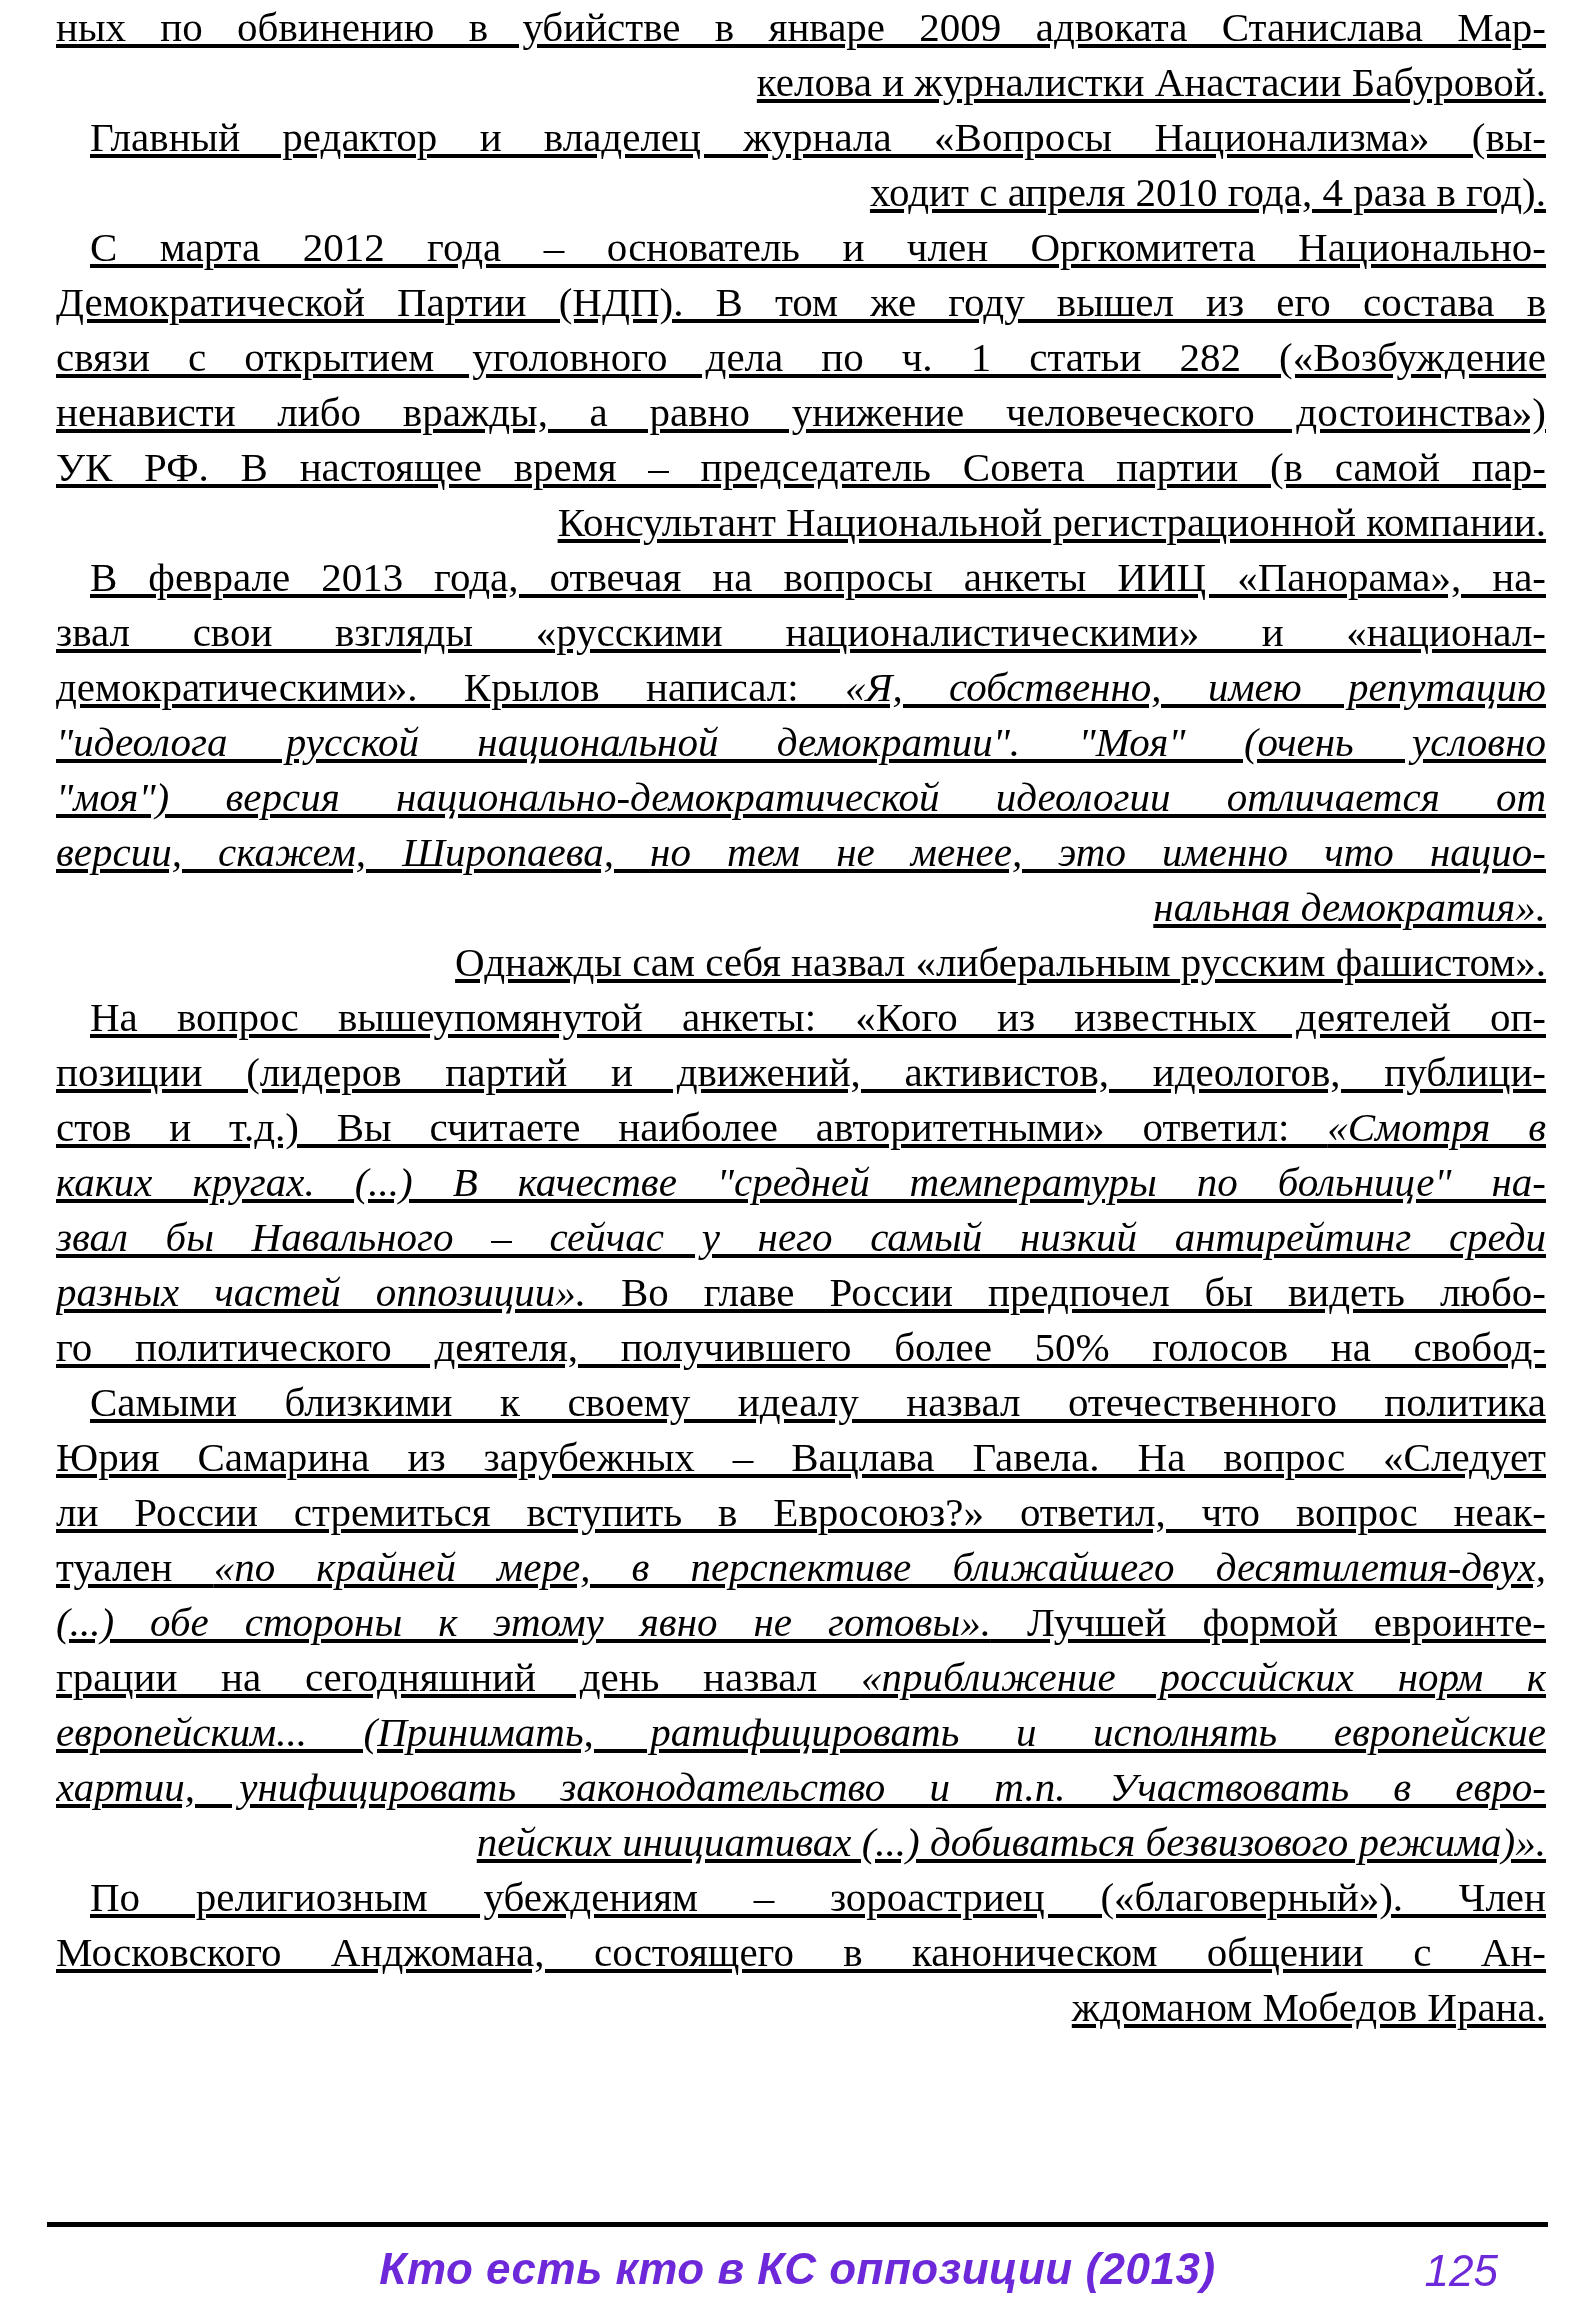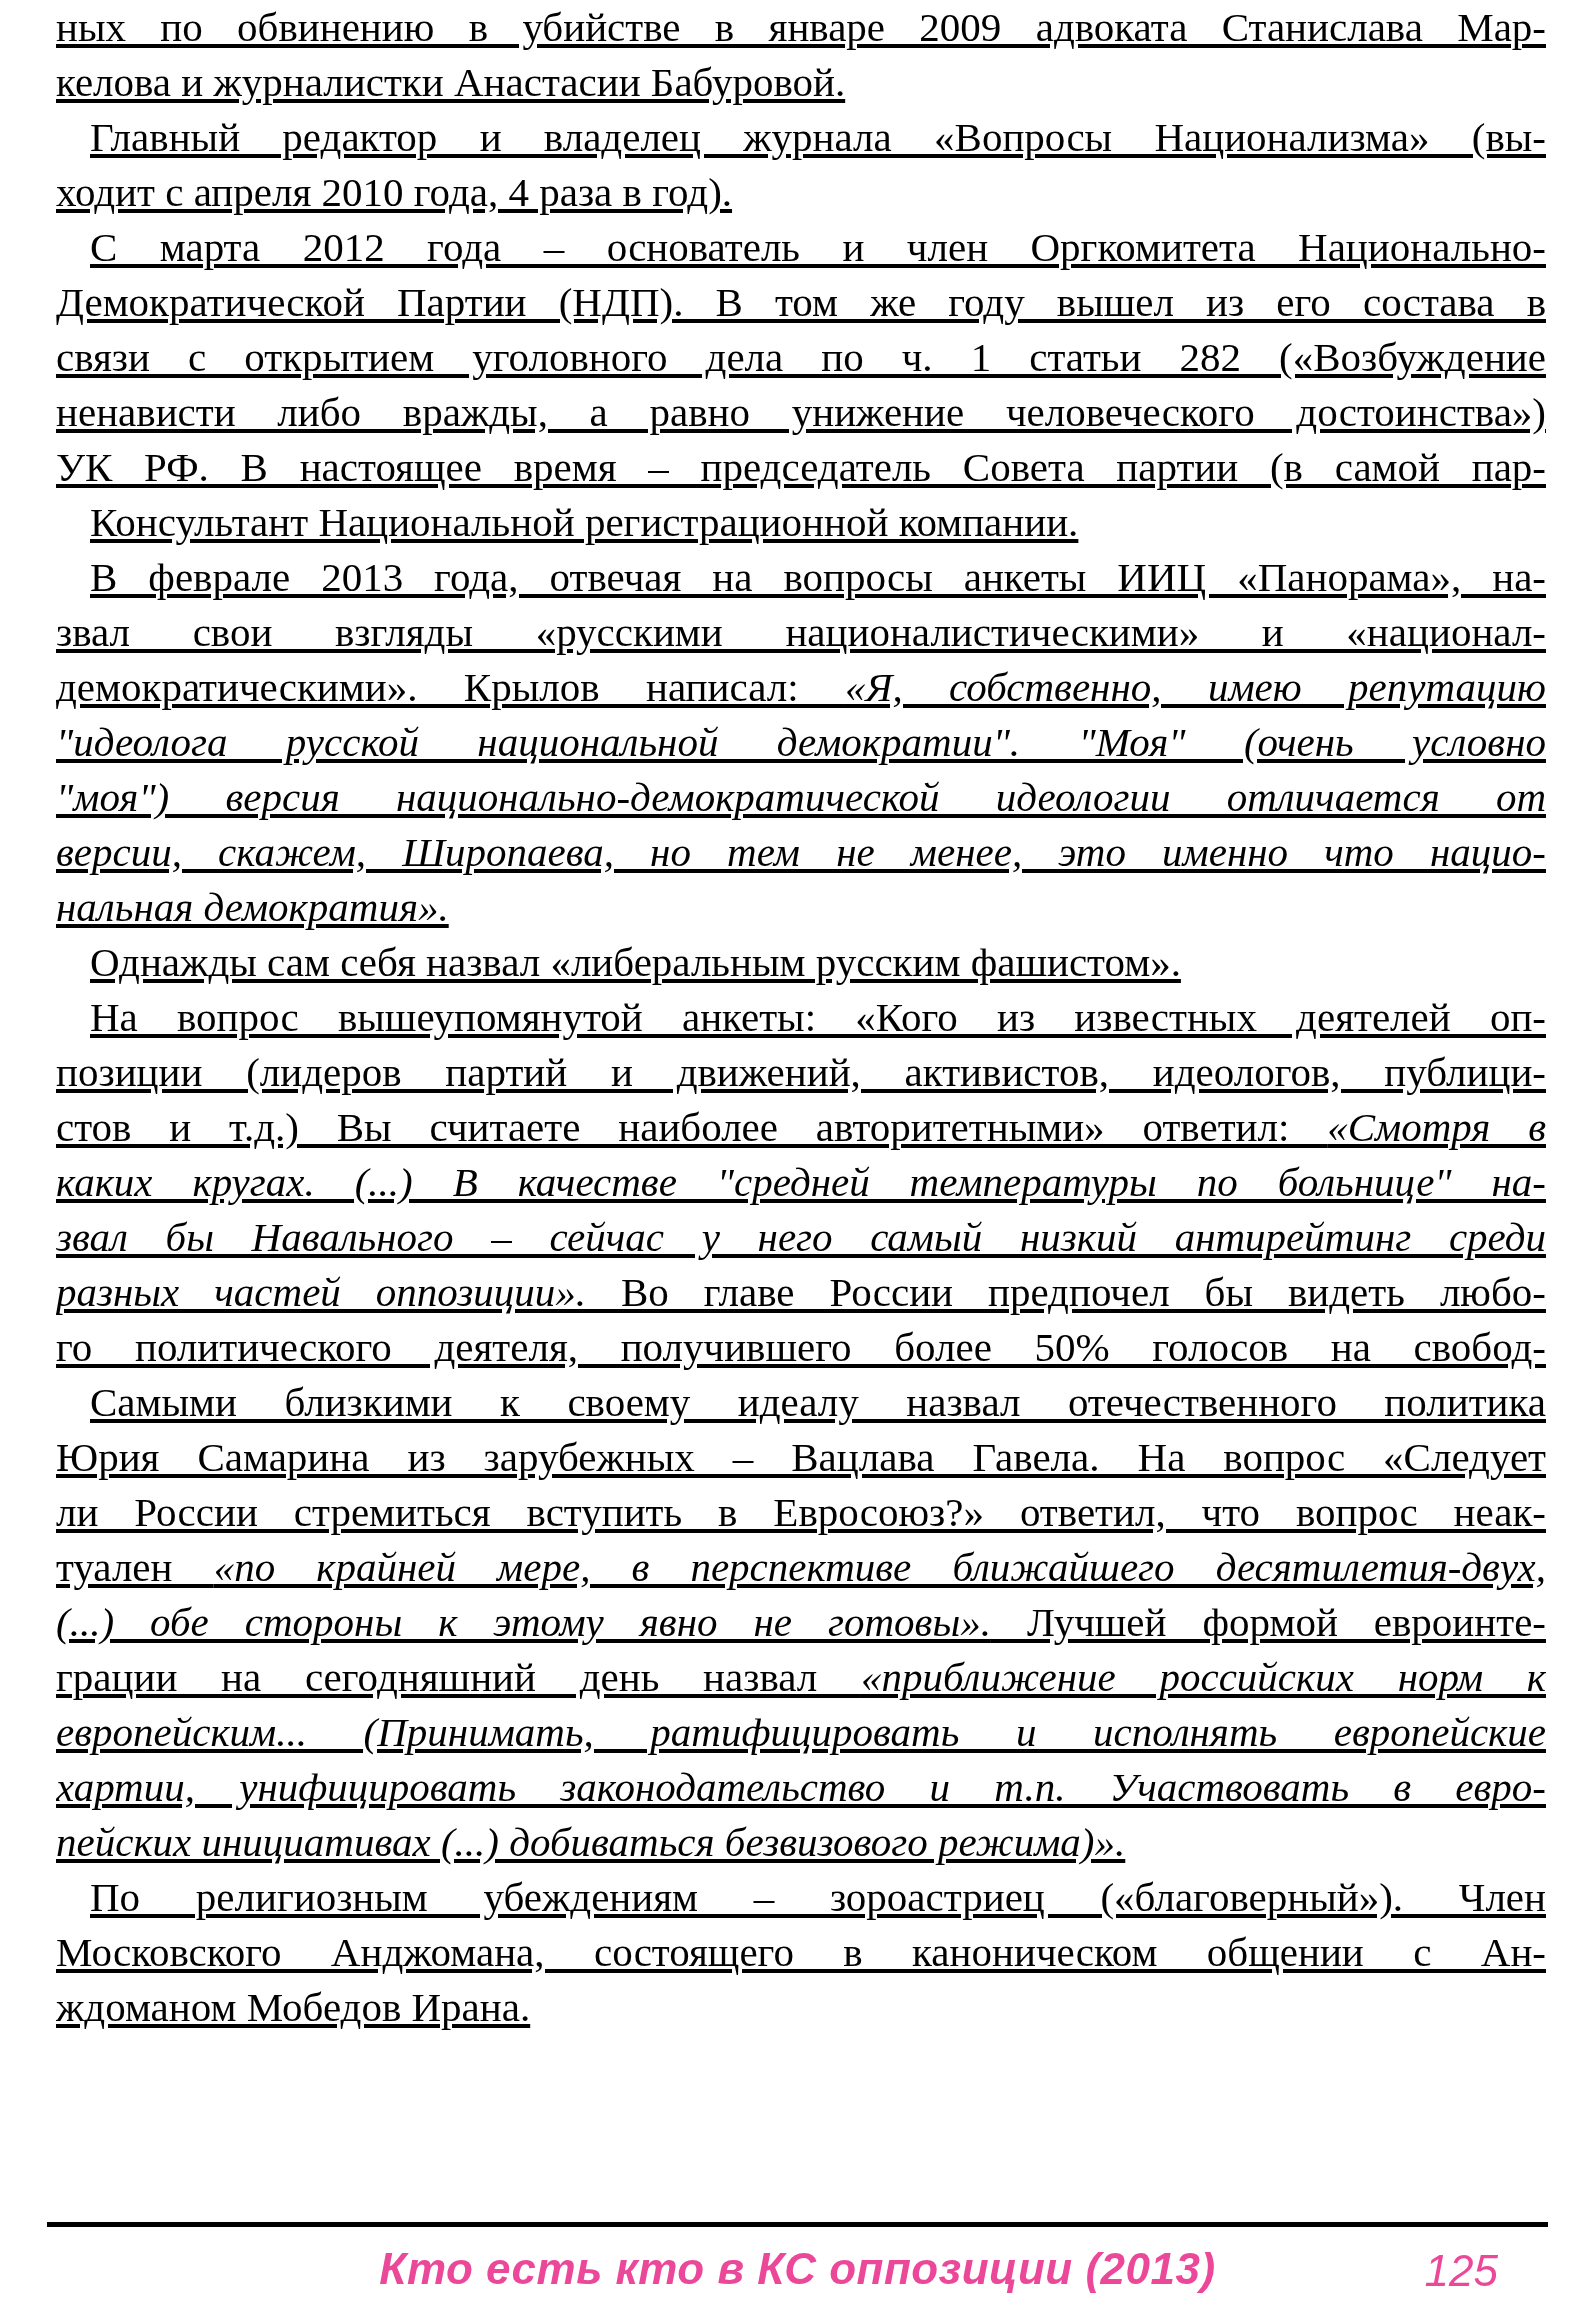--- a/index.html
+++ b/index.html
@@ -25,21 +25,21 @@
     line-height: 55px;
     text-decoration: underline;
   }
   .paragraph {
     margin: 0;
     padding: 0;
   }
   .line {
     height: 55px;
     overflow: hidden;
-    text-align: left;
+    text-align: right;
     hyphens: none;
   }
   .line.just {
     text-align: justify;
     text-align-last: justify;
   }
   .line.first-indent {
     text-indent: 34px;
   }
   .seg { font-style: normal; }
@@ -56,21 +56,21 @@
     background: #000000;
   }
   .footer-row {
     position: relative;
     margin-top: 16px;
     text-align: center;
     font-family: "Liberation Sans", "DejaVu Sans", sans-serif;
     font-style: italic;
     font-size: 44px;
     line-height: 52px;
-    color: #ec4899;
+    color: #6d28d9;
   }
   .footer-title {
     font-weight: 700;
     letter-spacing: 0.5px;
   }
   .footer-page-number {
     position: absolute;
     right: 50px;
     top: 2px;
     font-weight: 400;

